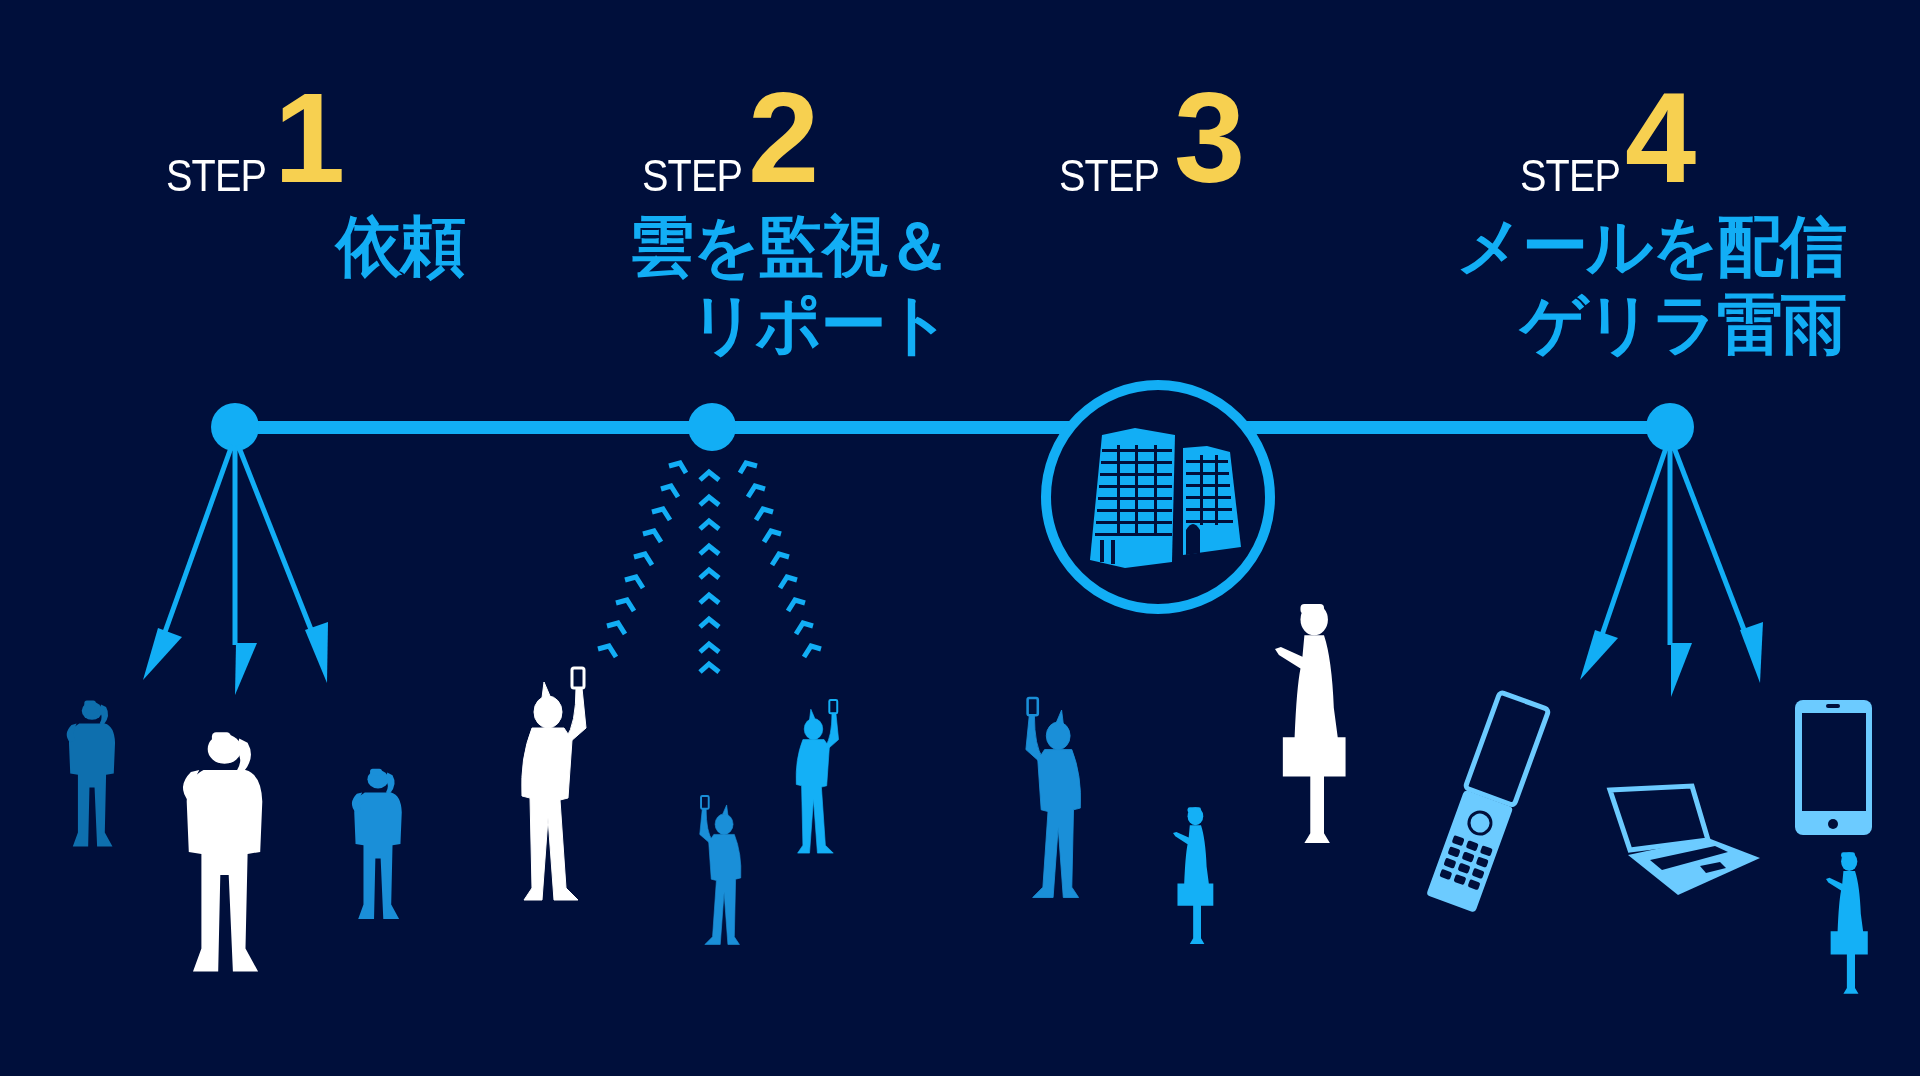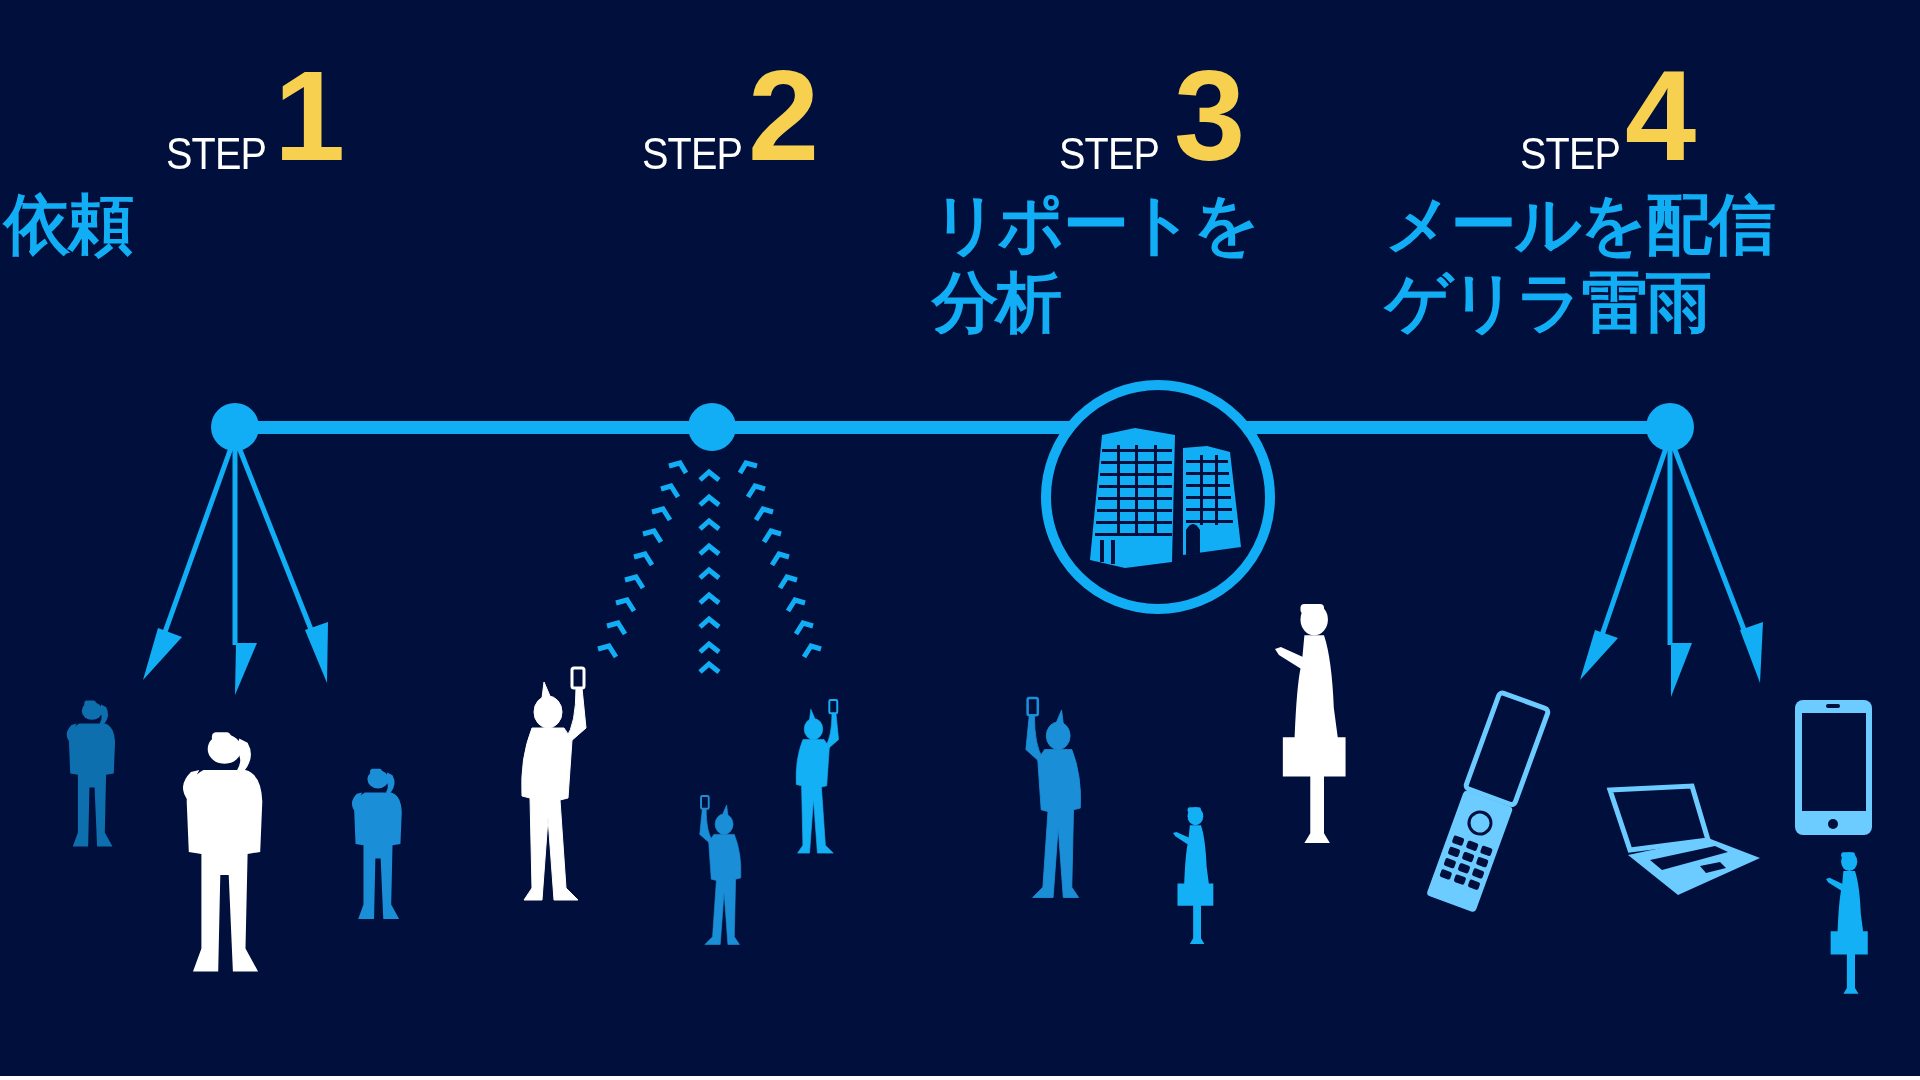--- a/index.html
+++ b/index.html
@@ -6,22 +6,22 @@
   body {
     width: 1920px; height: 1080px; overflow: hidden;
     background: #ffffff;
     font-family: "DejaVu Sans", "Liberation Sans", sans-serif;
   }
   #stage {
     position: relative; width: 1920px; height: 1076px;
     background: #000f3b; overflow: hidden;
   }
   .step {
-    position: absolute; top: 54px; width: 460px;
-    text-align: left;
+    position: absolute; top: 76px; width: 460px;
+    text-align: right;
   }
   .step-head {
     height: 122px; position: relative;
   }
   .step-word {
     position: absolute; bottom: 0;
     color: #ffffff; font-family: "Liberation Sans", sans-serif;
     font-size: 44px; letter-spacing: -1px; line-height: 1;
     transform: scaleX(0.9); transform-origin: right bottom;
   }
@@ -181,30 +181,30 @@
     <div class="step-title">
       <div>依頼</div>
     </div>
   </div>
 
   <div class="step" style="left:490px;">
     <div class="step-head">
       <span class="step-word" style="right:208px;">STEP</span>
       <span class="step-num" style="left:258px;">2</span>
     </div>
+    <div class="step-title">
+      <div>雲を監視＆</div>
+      <div>リポート</div>
+    </div>
   </div>
 
   <div class="step" style="left:932px;">
     <div class="step-head">
       <span class="step-word" style="right:233px;">STEP</span>
       <span class="step-num" style="left:242px;">3</span>
-    </div>
-    <div class="step-title">
-      <div>リポートを</div>
-      <div>分析</div>
     </div>
   </div>
 
   <div class="step" style="left:1385px;">
     <div class="step-head">
       <span class="step-word" style="right:225px;">STEP</span>
       <span class="step-num" style="left:240px;">4</span>
     </div>
     <div class="step-title">
       <div>メールを配信</div>

